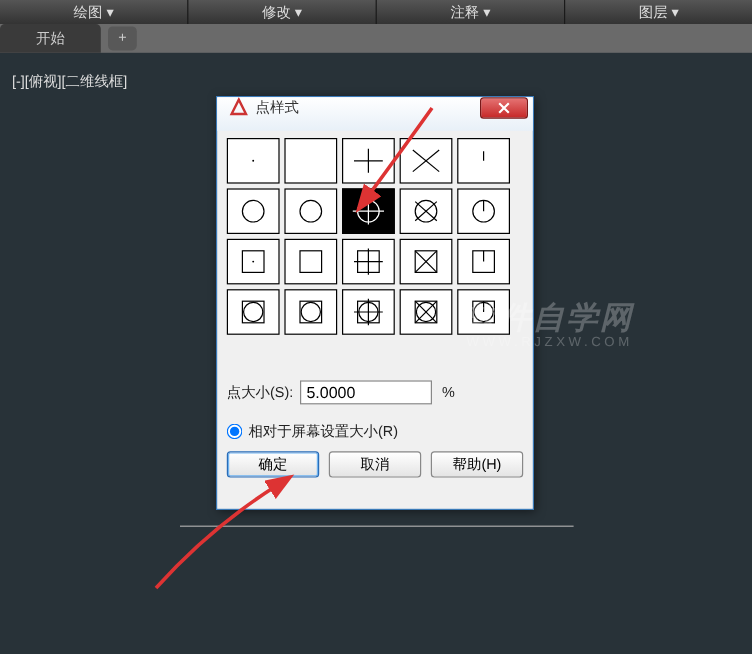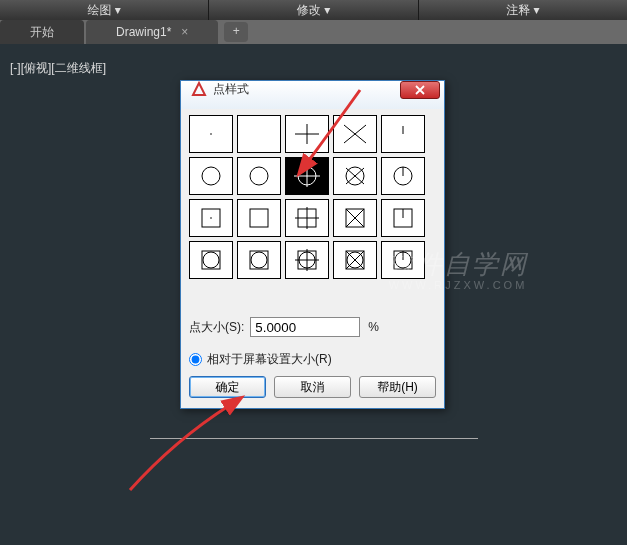--- a/index.html
+++ b/index.html
@@ -11,56 +11,53 @@
 .doc-tab { padding: 0 30px; height: 24px; line-height: 24px; color: #ddd; background: #4a4a4a; margin-right: 2px; border-top-left-radius: 4px; border-top-right-radius: 4px; display: flex; align-items: center; cursor: pointer; }
 .doc-tab.start { background: #3a3a3a; color: #ccc; }
 .doc-tab .close { margin-left: 10px; color: #aaa; }
 .plus-tab { width: 24px; height: 20px; background: #585858; border-radius: 4px; text-align: center; color: #ccc; line-height: 18px; margin-left: 4px; cursor: pointer; }
 .view-label { position: absolute; left: 10px; top: 60px; color: #ddd; }
 .dialog { position: absolute; left: 180px; top: 80px; width: 265px; background: #f0f0f0; border: 1px solid #3a7ab8; box-shadow: 2px 2px 8px rgba(0,0,0,.5); }
 .dlg-title { height: 28px; background: linear-gradient(#fff,#e8f0f8); display: flex; padding: 0 4px; }
 .dlg-title .app-icon { width: 16px; height: 16px; margin: 0 6px; }
 .dlg-title .t-text { flex: 1; color: #333; }
 .dlg-close { width: 40px; height: 18px; background: linear-gradient(#e57373,#c62828); border-radius: 3px; border: 1px solid #7a1818; color: #fff; text-align: center; display: flex; align-items: center; justify-content: center; cursor: pointer; }
-.dlg-body { padding: 6px 8px 10px; }
+.dlg-body { padding: 6px 8px 26px; }
 .style-grid { display: grid; grid-template-columns: repeat(5, 44px); gap: 4px; }
 .style-cell { width: 44px; height: 38px; background: #fff; border: 1px solid #000; display: flex; align-items: center; justify-content: center; cursor: pointer; }
 .style-cell.selected { background: #000; }
 .size-row { display: flex; align-items: center; margin-top: 38px; }
 .size-row label { color: #222; margin-right: 6px; }
 .size-row input { width: 110px; height: 20px; padding: 0 4px; border: 1px solid #888; }
 .size-row .pct { margin-left: 8px; color: #222; }
 .radios { margin: 14px 0 4px; }
 .radios label { display: flex; align-items: center; color: #222; margin: 3px 0; cursor: pointer; }
 .radios input { margin-right: 5px; }
 .btn-row { display: flex; gap: 8px; margin-top: 8px; }
 .btn { flex: 1; height: 22px; border: 1px solid #888; background: linear-gradient(#fff,#e4e4e4); border-radius: 3px; cursor: pointer; font-size: 12px; }
 .btn.primary { border: 1px solid #2a6db8; box-shadow: 0 0 0 1px #6fb3f0 inset; }
 .hline { position: absolute; left: 150px; top: 438px; width: 328px; height: 0; border-top: 1px solid #aaa; }
 .arrow { position: absolute; pointer-events: none; }
 .arrow svg { overflow: visible; }
 .watermark { position: absolute; left: 388px; top: 250px; color: rgba(255,255,255,.25); text-align: center; line-height: 1.1; }
-.watermark .big { font-size: 26px; font-weight: normal; font-style: italic; letter-spacing: 2px; }
+.watermark .big { font-size: 26px; font-weight: bold; font-style: italic; letter-spacing: 2px; }
 .watermark .small { font-size: 11px; letter-spacing: 3px; text-align: center; }
 </style>
 </head>
 <body>
 
 <div class="menubar">
   <div class="menu-item">绘图 ▾</div>
   <div class="menu-item">修改 ▾</div>
   <div class="menu-item">注释 ▾</div>
+  <div class="menu-item">图层 ▾</div>
 </div>
 
 <div class="tabbar">
   <div class="doc-tab start">开始</div>
-  <div class="doc-tab">
-    <span>Drawing1*</span>
-    <span class="close">×</span>
-  </div>
   <div class="plus-tab">+</div>
 </div>
 
 <div class="view-label">[-][俯视][二维线框]</div>
 
 <div class="dialog">
   <div class="dlg-title">
     <span class="app-icon">
       <svg width="16" height="16">
           <path d="M2 14 L8 2 L14 14 Z" fill="none" stroke="#c33" stroke-width="2"></path>

